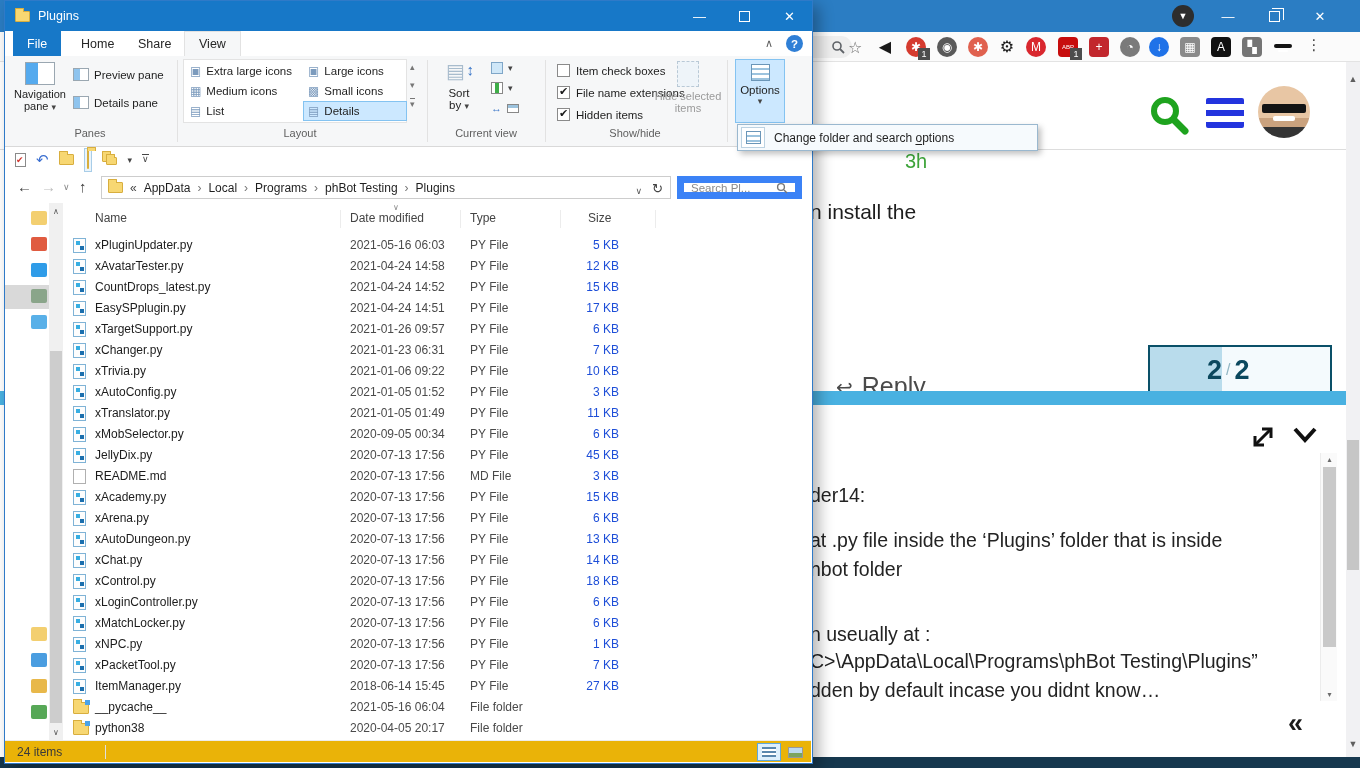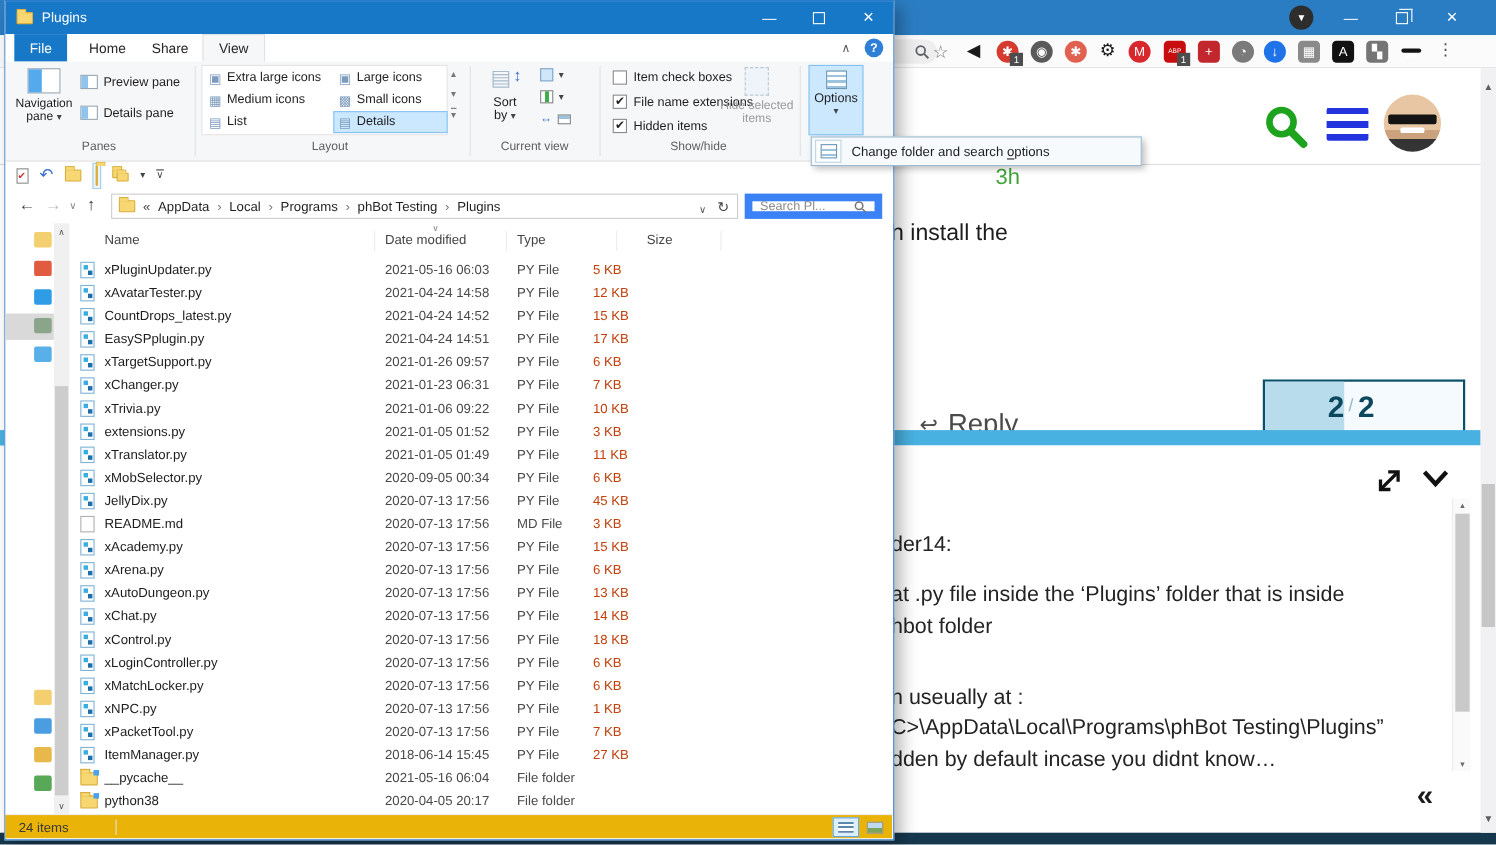--- a/index.html
+++ b/index.html
@@ -130,21 +130,21 @@
   #filearea{position:absolute;left:58px;top:0;right:0;bottom:0;}
   #cols{position:absolute;left:0;top:4px;right:0;height:24px;font-size:12px;color:#444;}
   #cols .ch{position:absolute;top:4px;}
   #cols .csep{position:absolute;top:3px;width:1px;height:18px;background:#ececec;}
   #sort-caret{position:absolute;left:330px;top:-4px;font-size:8px;color:#888;}
   #rows{position:absolute;left:0;top:32px;right:0;}
   .frow{position:relative;height:21px;font-size:12px;color:#1c1c1c;}
   .frow .nm{position:absolute;left:32px;top:3px;}
   .frow .dt{position:absolute;left:287px;top:3px;color:#4a4a4a;}
   .frow .tp{position:absolute;left:407px;top:3px;color:#4a4a4a;}
-  .frow .sz{position:absolute;left:476px;top:3px;width:110px;text-align:left;color:#c2410c;}
+  .frow .sz{position:absolute;left:446px;top:3px;width:110px;text-align:right;color:#1d4ed8;}
   .ficon{position:absolute;left:10px;top:3px;width:13px;height:15px;}
   .kind-py .ficon{background:linear-gradient(#37aee2,#37aee2) 2px 2px/4px 4px no-repeat,linear-gradient(#1b6fae,#1b6fae) 6px 7px/4px 4px no-repeat,#fdfdfd;border:1px solid #7fb3d6;}
   .kind-md .ficon{background:#fff;border:1px solid #b0b0b0;}
   .kind-folder .ficon{width:16px;height:12px;top:5px;background:#f7d772;border:1px solid #d8ae3e;border-radius:1px;}
   .kind-folder .ficon::before{content:"";position:absolute;top:-4px;left:-1px;width:7px;height:3px;background:#f7d772;border:1px solid #d8ae3e;border-bottom:none;}
   .kind-folder .ficon::after{content:"";position:absolute;right:-2px;top:-3px;width:5px;height:5px;background:#4aa3e8;}
   
   #statusbar{position:absolute;left:0;bottom:1px;right:1px;height:22px;background:#eab308;border-top:1px solid #ececec;font-size:12px;color:#3a3a3a;}
   #item-count{position:absolute;left:12px;top:4px;}
   #st-div{position:absolute;left:100px;top:4px;width:1px;height:14px;background:#e0e0e0;}
@@ -571,21 +571,21 @@
             </div>
             <div class="frow kind-py">
               <span class="ficon"></span>
               <span class="nm">xTrivia.py</span>
               <span class="dt">2021-01-06 09:22</span>
               <span class="tp">PY File</span>
               <span class="sz">10 KB</span>
             </div>
             <div class="frow kind-py">
               <span class="ficon"></span>
-              <span class="nm">extensions.py</span>
+              <span class="nm">xAutoConfig.py</span>
               <span class="dt">2021-01-05 01:52</span>
               <span class="tp">PY File</span>
               <span class="sz">3 KB</span>
             </div>
             <div class="frow kind-py">
               <span class="ficon"></span>
               <span class="nm">xTranslator.py</span>
               <span class="dt">2021-01-05 01:49</span>
               <span class="tp">PY File</span>
               <span class="sz">11 KB</span>

